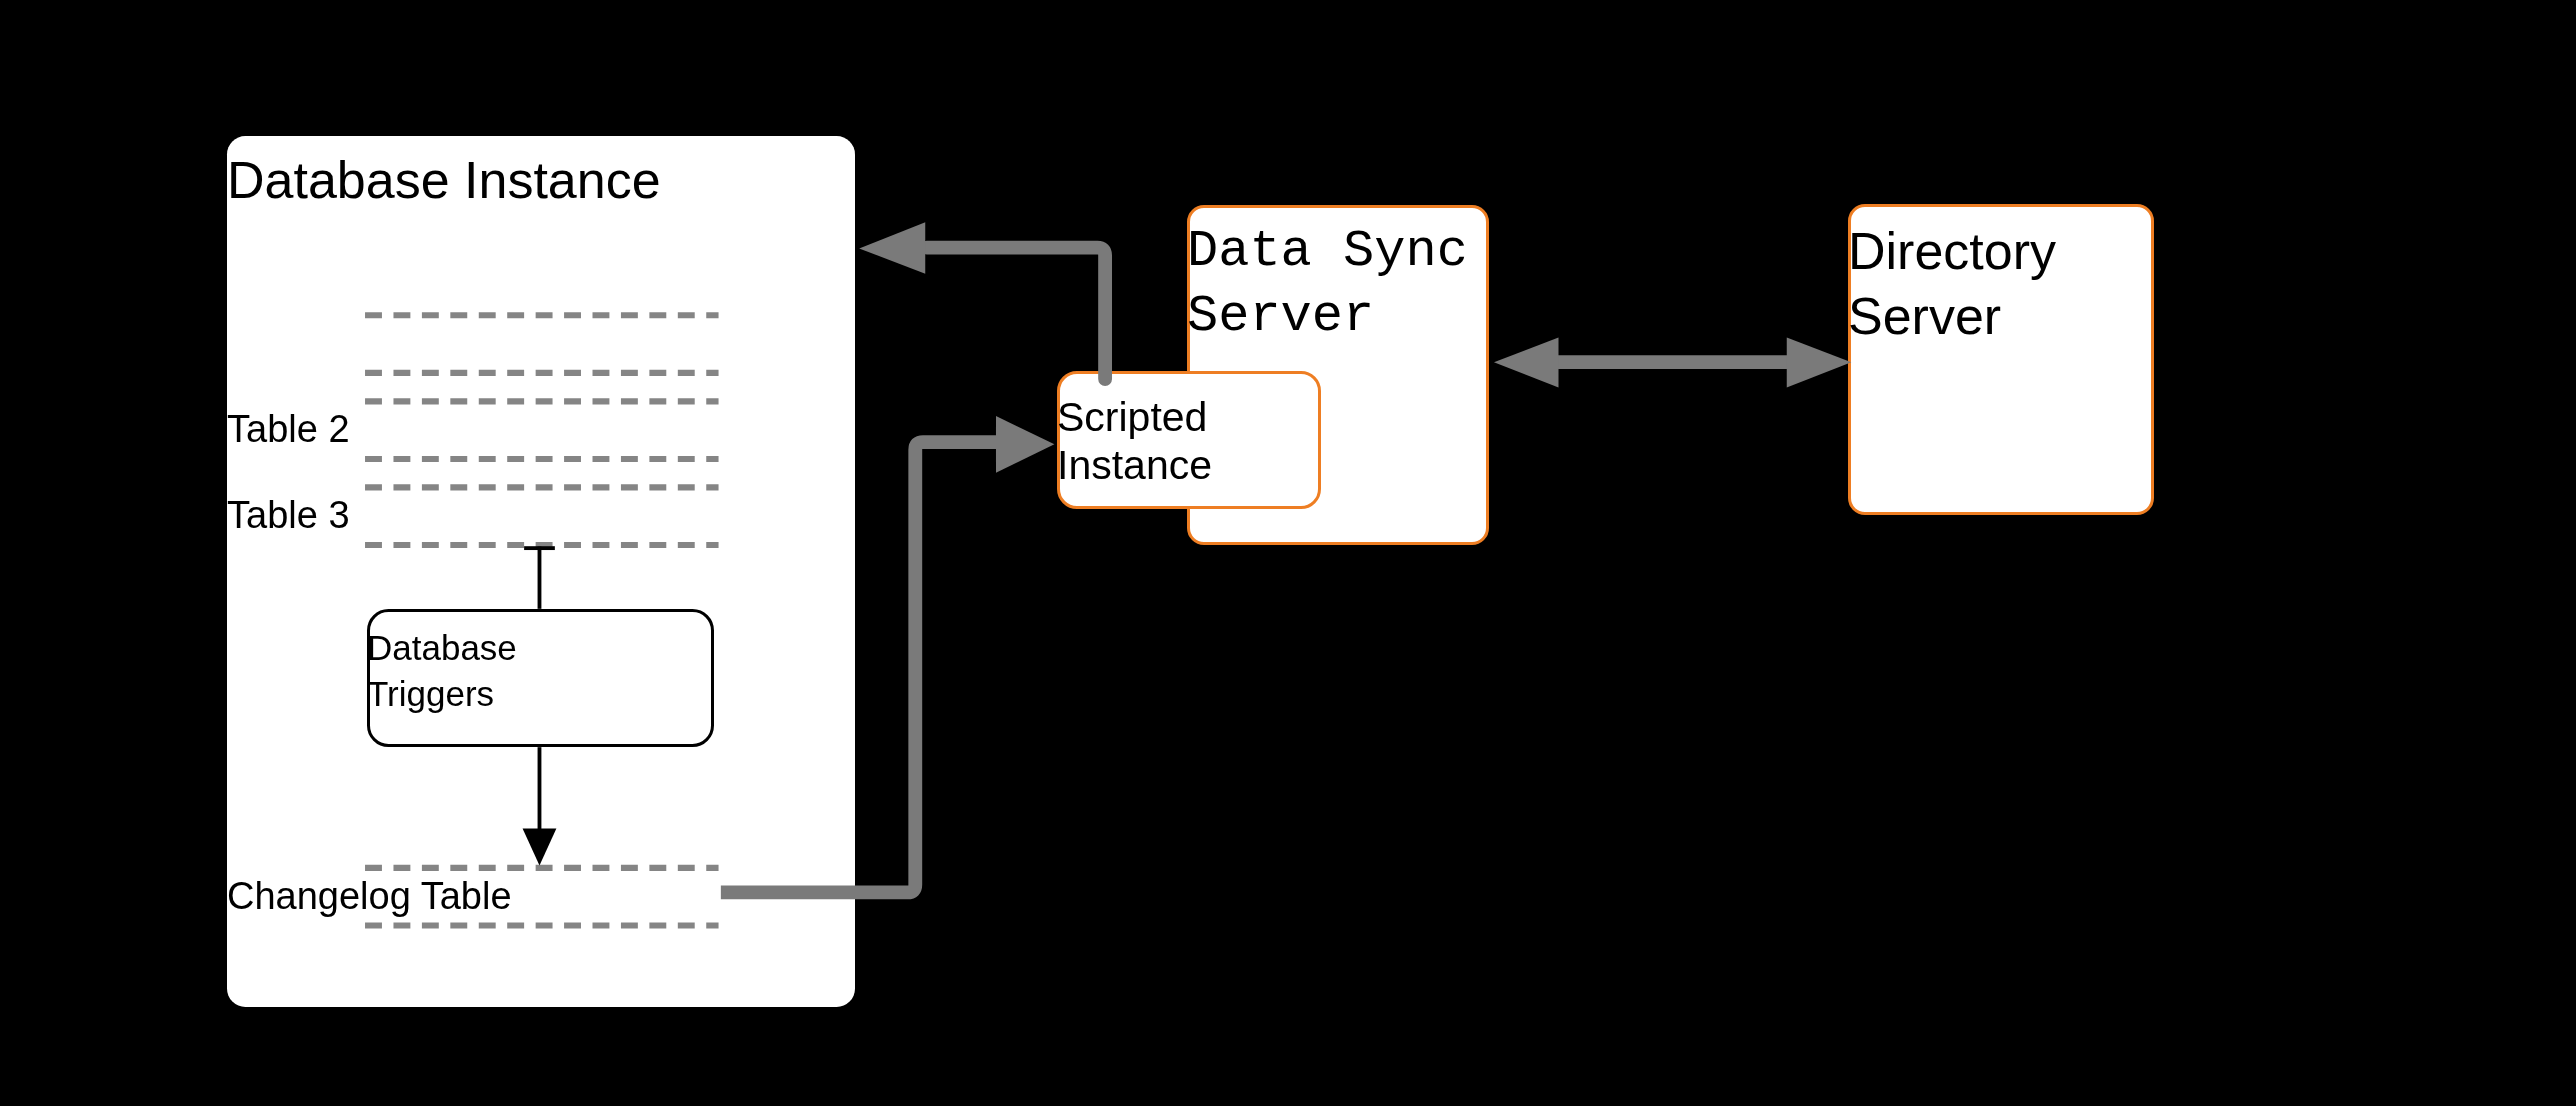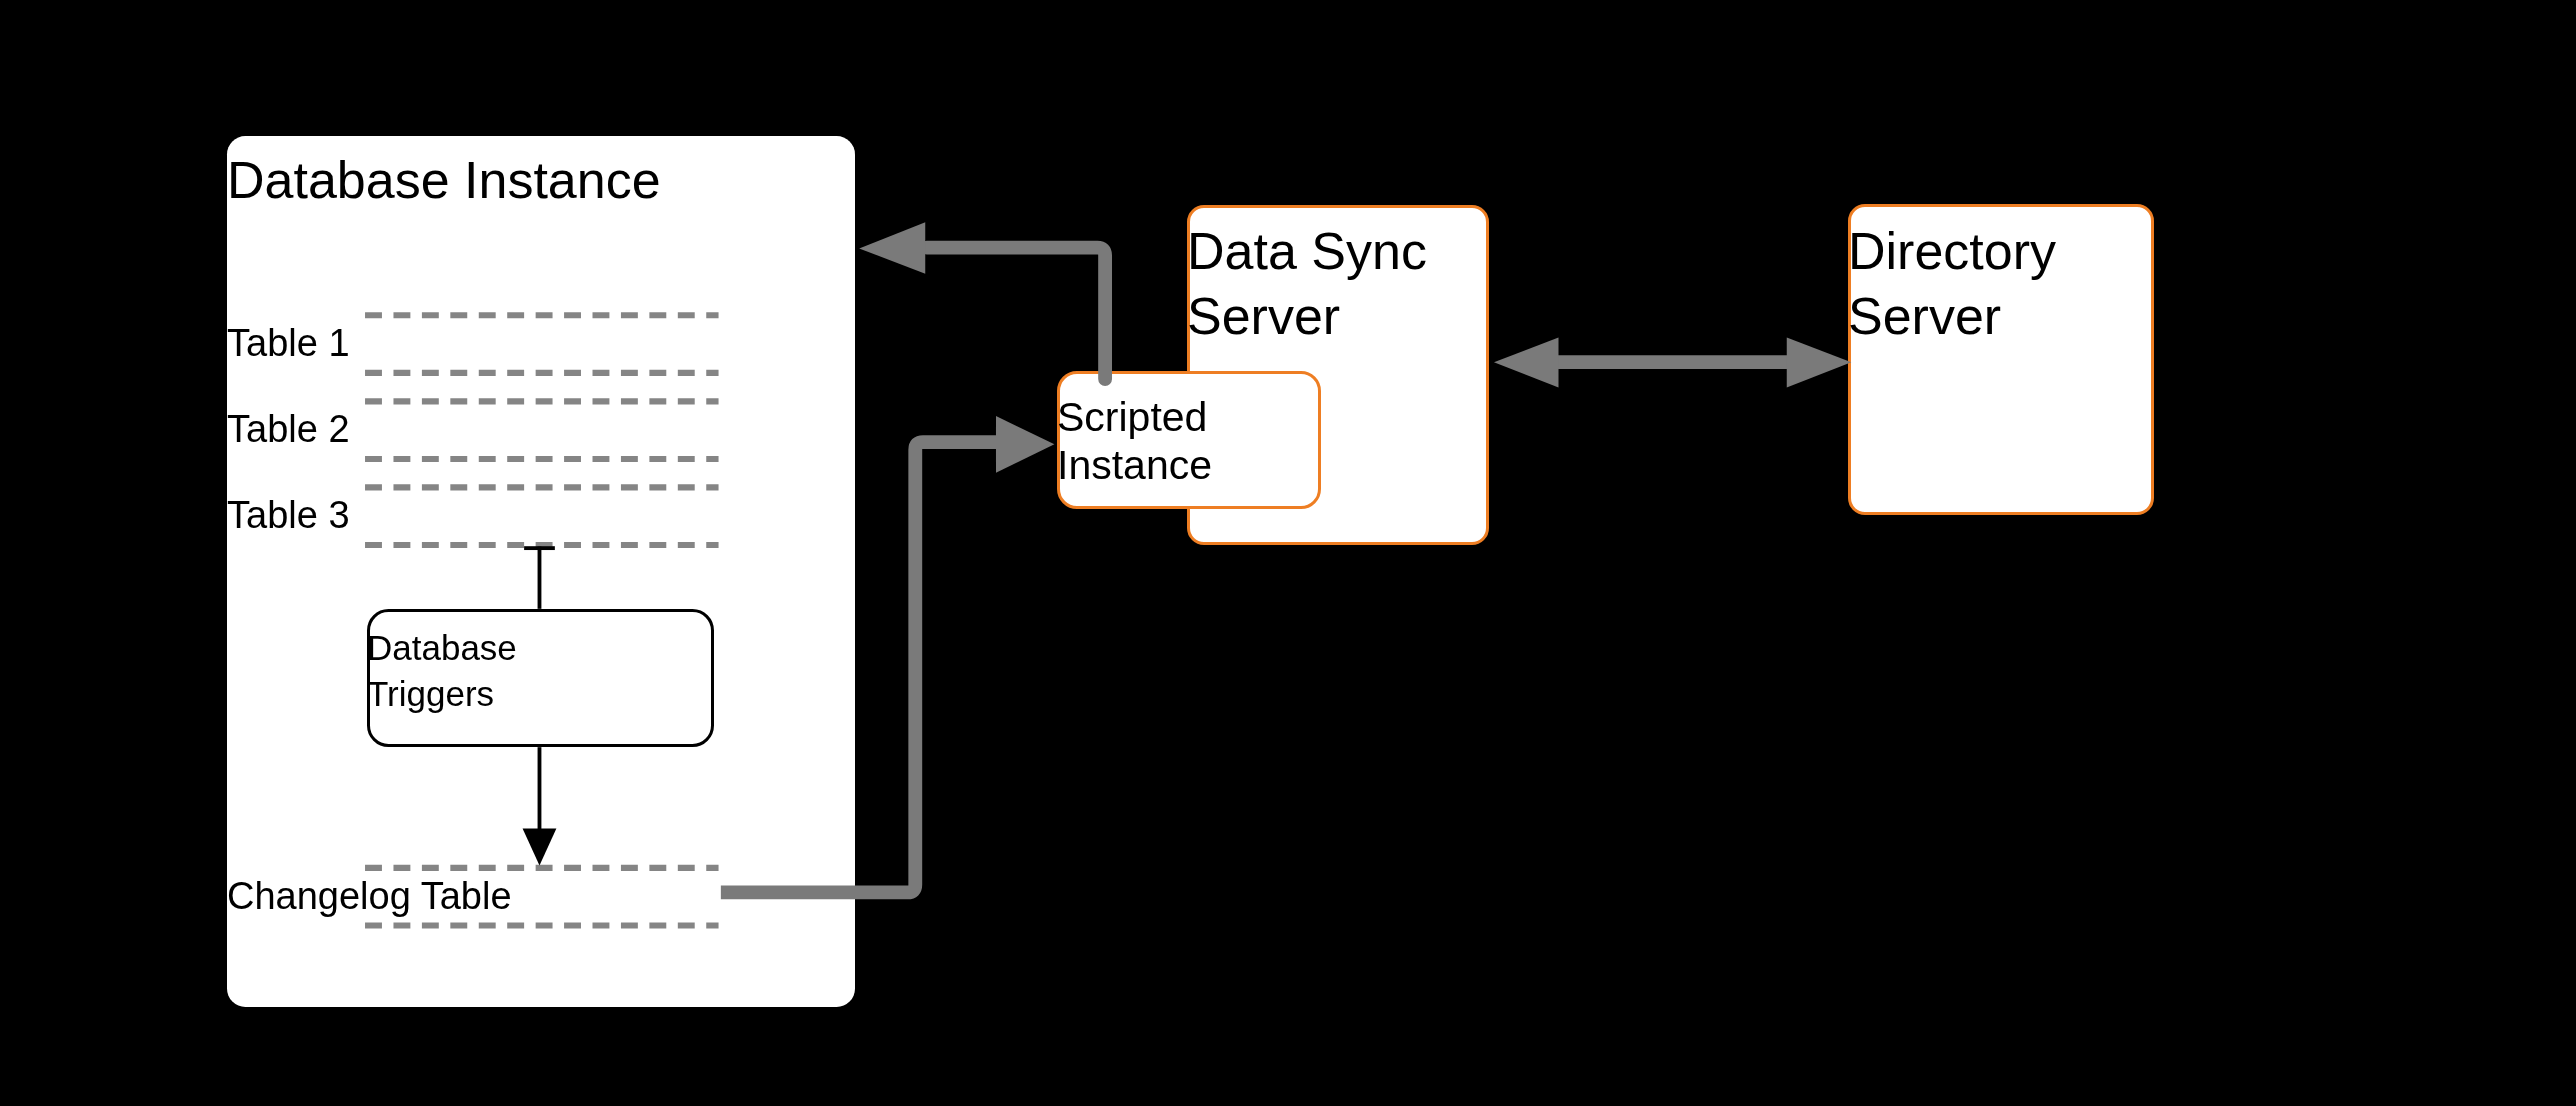--- a/index.html
+++ b/index.html
@@ -29,21 +29,21 @@
     position:absolute;color:var(--text-black);
     text-align:left;white-space:pre;z-index:5;
   }
   .title{font-size:52px;line-height:65px;}
   .lbl-db-title{left:227px;top:148px;width:628px;}
   .lbl-table1{left:227px;top:314px;width:628px;font-size:38px;line-height:58px;}
   .lbl-table2{left:227px;top:400px;width:628px;font-size:38px;line-height:58px;}
   .lbl-table3{left:227px;top:486px;width:628px;font-size:38px;line-height:58px;}
   .lbl-changelog{left:227px;top:867px;width:628px;font-size:38px;line-height:58px;}
   .lbl-triggers{left:367px;top:625px;width:347px;font-size:35px;line-height:46px;}
-  .lbl-sync{left:1187px;top:219px;width:302px;}
+  .lbl-sync{left:1187px;top:219px;width:302px;font-family:Liberation Mono, monospace;}
   .lbl-adapter{left:1057px;top:393px;width:216px;font-size:41px;line-height:48px;}
   .lbl-directory{left:1848px;top:219px;width:306px;}
   .connectors{
     position:absolute;left:0;top:0;width:2576px;height:1107px;
     z-index:10;pointer-events:none;
   }
   .dash-line{stroke:var(--dash-gray);stroke-width:8;stroke-dasharray:22 15;fill:none;}
   .gray-line{stroke:var(--connector-gray);stroke-width:18;fill:none;}
   .gray-head{fill:var(--connector-gray);stroke:none;}
   .black-line{stroke:var(--text-black);stroke-width:5;fill:none;}
@@ -55,21 +55,20 @@
 <div class="stage">
 
   <div class="node db-instance"></div>
   <div class="node sync-server"></div>
   <div class="node scripted-adapter"></div>
   <div class="node directory-server"></div>
   <div class="node triggers-box"></div>
 
   <div class="label title lbl-db-title">Database Instance</div>
 
-  <div class="label lbl-table1">Table 1</div>
   <div class="label lbl-table2">Table 2</div>
   <div class="label lbl-table3">Table 3</div>
 
   <div class="label lbl-changelog">Changelog Table</div>
 
   <div class="label lbl-triggers"><span>Database</span><br><span>Triggers</span></div>
 
   <div class="label title lbl-sync"><span>Data Sync</span><br><span>Server</span></div>
 
   <div class="label lbl-adapter"><span>Scripted</span><br><span>Instance</span></div>

